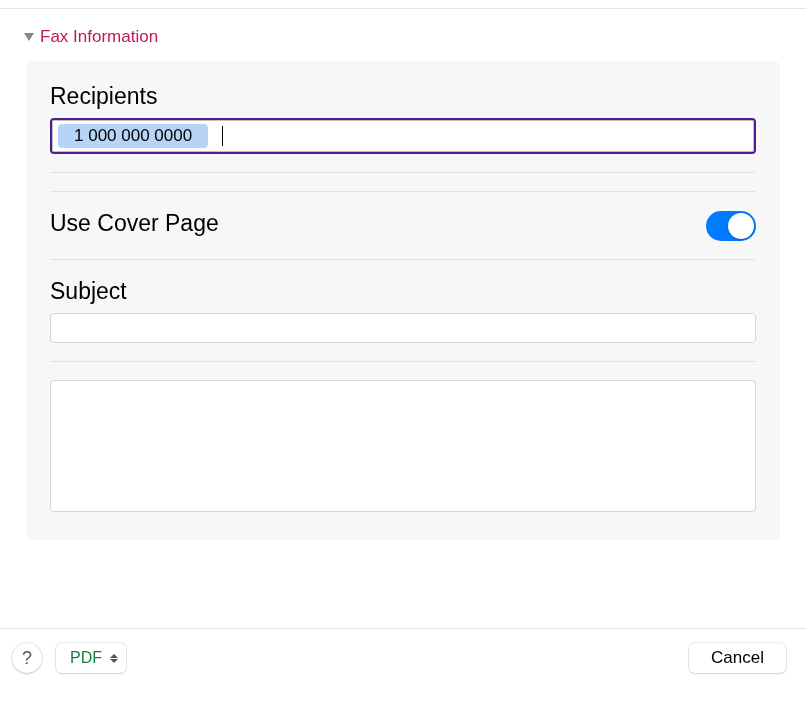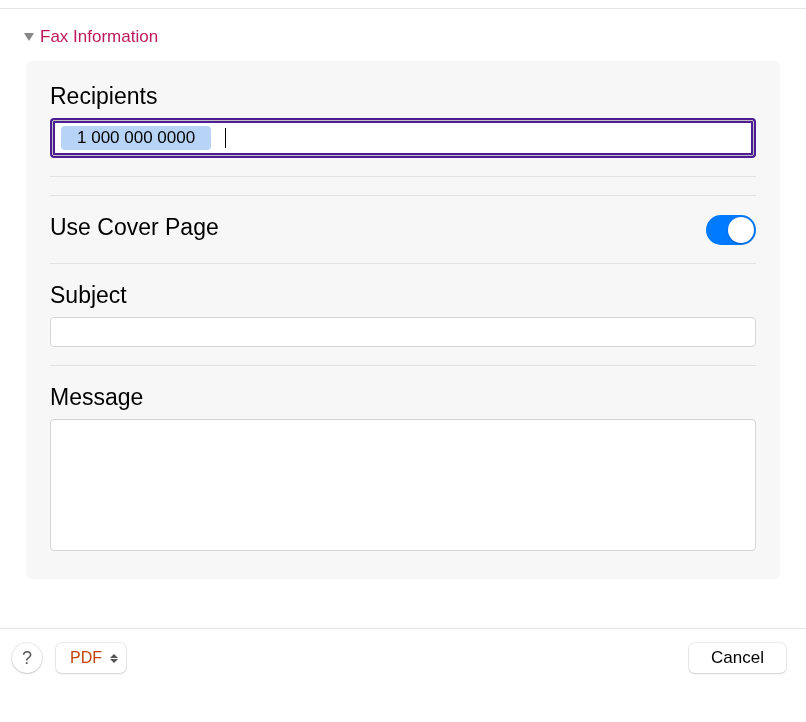--- a/index.html
+++ b/index.html
@@ -47,21 +47,21 @@
     .field-group {
       margin-bottom: 0;
     }
     .field-label {
       font-size: 23px;
       color: #000000;
       display: block;
       margin-bottom: 8px;
     }
     .recipients-input-shell {
-      border: 5px solid #4c1d95;
+      border: 2px solid #4c1d95;
       border-radius: 4px;
       background: #ffffff;
       padding: 3px 6px;
       min-height: 36px;
       display: flex;
       align-items: center;
       gap: 4px;
       outline: 1px solid #c0c0c0;
       outline-offset: -3px;
     }
@@ -181,21 +181,21 @@
       justify-content: center;
     }
     .pdf-dropdown {
       height: 30px;
       background: #ffffff;
       border: none;
       border-radius: 6px;
       box-shadow: 0 0 0 1px rgba(0,0,0,0.07), 0 1px 2px rgba(0,0,0,0.12);
       padding: 0 8px 0 14px;
       font-size: 16px;
-      color: #c2410c;
+      color: #15803d;
       cursor: pointer;
       display: flex;
       align-items: center;
       gap: 8px;
     }
     .chevron-stack {
       display: flex;
       flex-direction: column;
       gap: 1px;
     }
@@ -274,21 +274,20 @@
   <hr class="hr">
 
   <div class="field-group">
     <label class="field-label">Subject</label>
     <input type="text" class="full-text-input" value="" style="">
   </div>
 
   <hr class="hr">
 
   <div class="field-group">
-    <label class="field-label">Message</label>
     <textarea class="textarea-input" style=""></textarea>
   </div>
 
 </div>
 
 <div class="bottom-divider"></div>
 
 <div class="bottom-bar">
   <div class="left-controls">
     <button class="help-btn">

